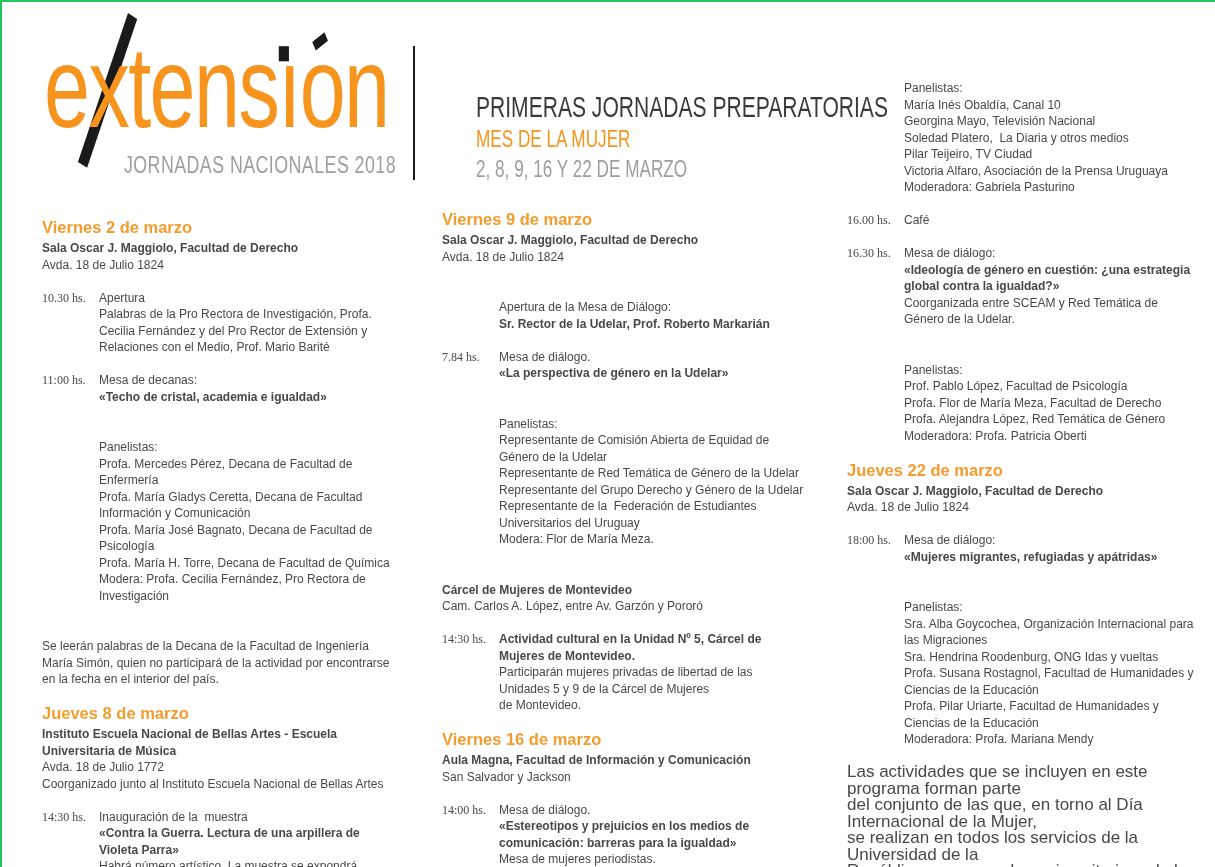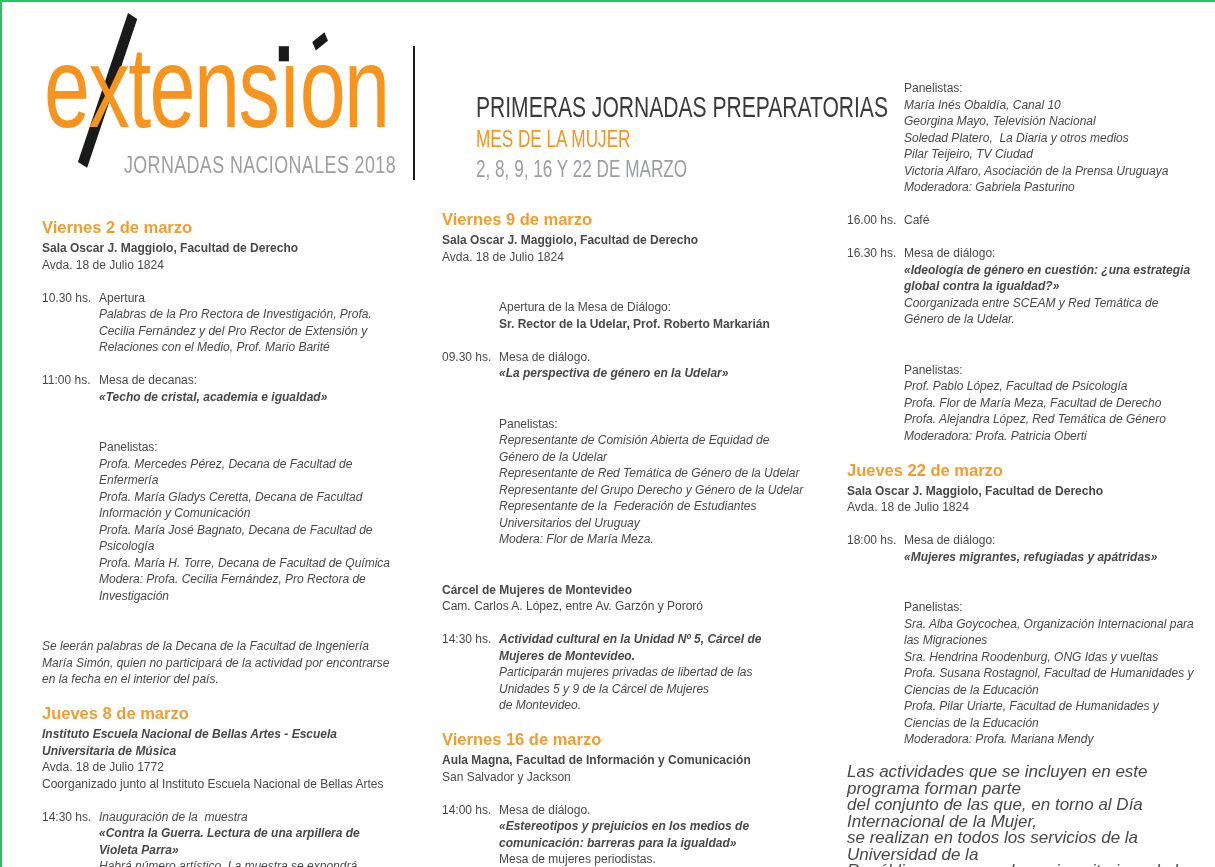--- a/index.html
+++ b/index.html
@@ -41,23 +41,23 @@
   .prog-sub{margin-top:4px;font-size:22px;line-height:26px;color:#f7941e;}
   .prog-dates{margin-top:4px;font-size:22px;line-height:26px;color:#9c9ea1;}
 
   
   .col{position:absolute;font-size:12px;line-height:16.5px;color:#47484a;}
   #col-left{left:40px;top:216px;width:405px;}
   #col-mid{left:440px;top:208px;width:385px;}
   #col-right{left:845px;top:78px;width:368px;}
   .h-date{font-size:16.5px;line-height:19px;font-weight:bold;color:#f49c2d;margin-bottom:3px;}
   .b{font-weight:bold;}
-  .ml{white-space:pre-wrap;font-style:italic;}
+  .ml{white-space:pre-wrap;}
   .entry{display:flex;margin-top:16.5px;}
-  .entry .t{flex:0 0 57px;}
+  .entry .t{flex:0 0 57px;font-family:Liberation Serif, serif;}
   .entry .c{flex:1 1 auto;min-width:0;}
   .blk{margin-top:34px;}
   .indent{margin-left:57px;}
   .section{margin-top:16.5px;}
   .closing{margin-top:16.5px;font-size:17px;}
 </style>
 </head>
 <body>
 
 <div class="page">
@@ -145,21 +145,21 @@
       <div class="h-date">Viernes 9 de marzo</div>
       <div class="b">Sala Oscar J. Maggiolo, Facultad de Derecho</div>
       <div>Avda. 18 de Julio 1824</div>
 
       <div class="blk indent">
         <div>Apertura de la Mesa de Diálogo:</div>
         <div class="b">Sr. Rector de la Udelar, Prof. Roberto Markarián</div>
       </div>
 
       <div class="entry">
-        <div class="t">09.30 hs.</div>
+        <div class="t">7.84 hs.</div>
         <div class="c">
           <div>Mesa de diálogo.</div>
           <div class="b ml">«La perspectiva de género en la Udelar»</div>
         </div>
       </div>
 
       <div class="blk indent">
         <div>Panelistas:</div>
         <div class="ml">Representante de Comisión Abierta de Equidad de
 Género de la Udelar

